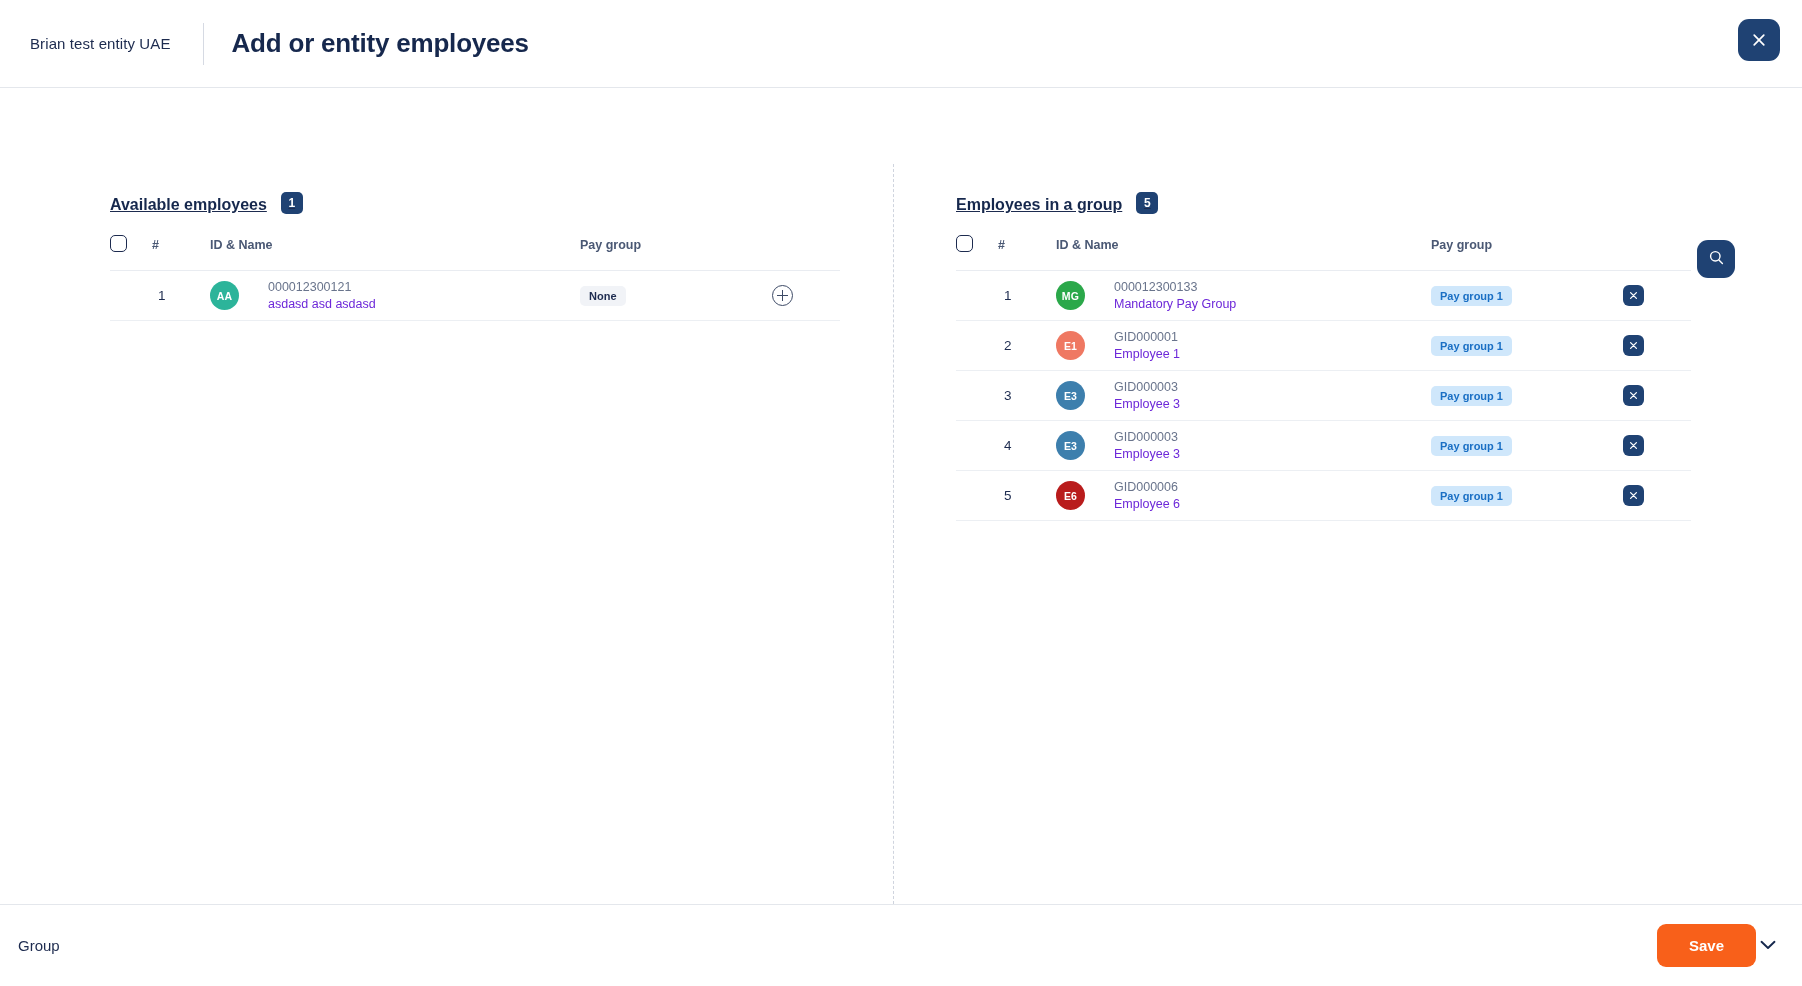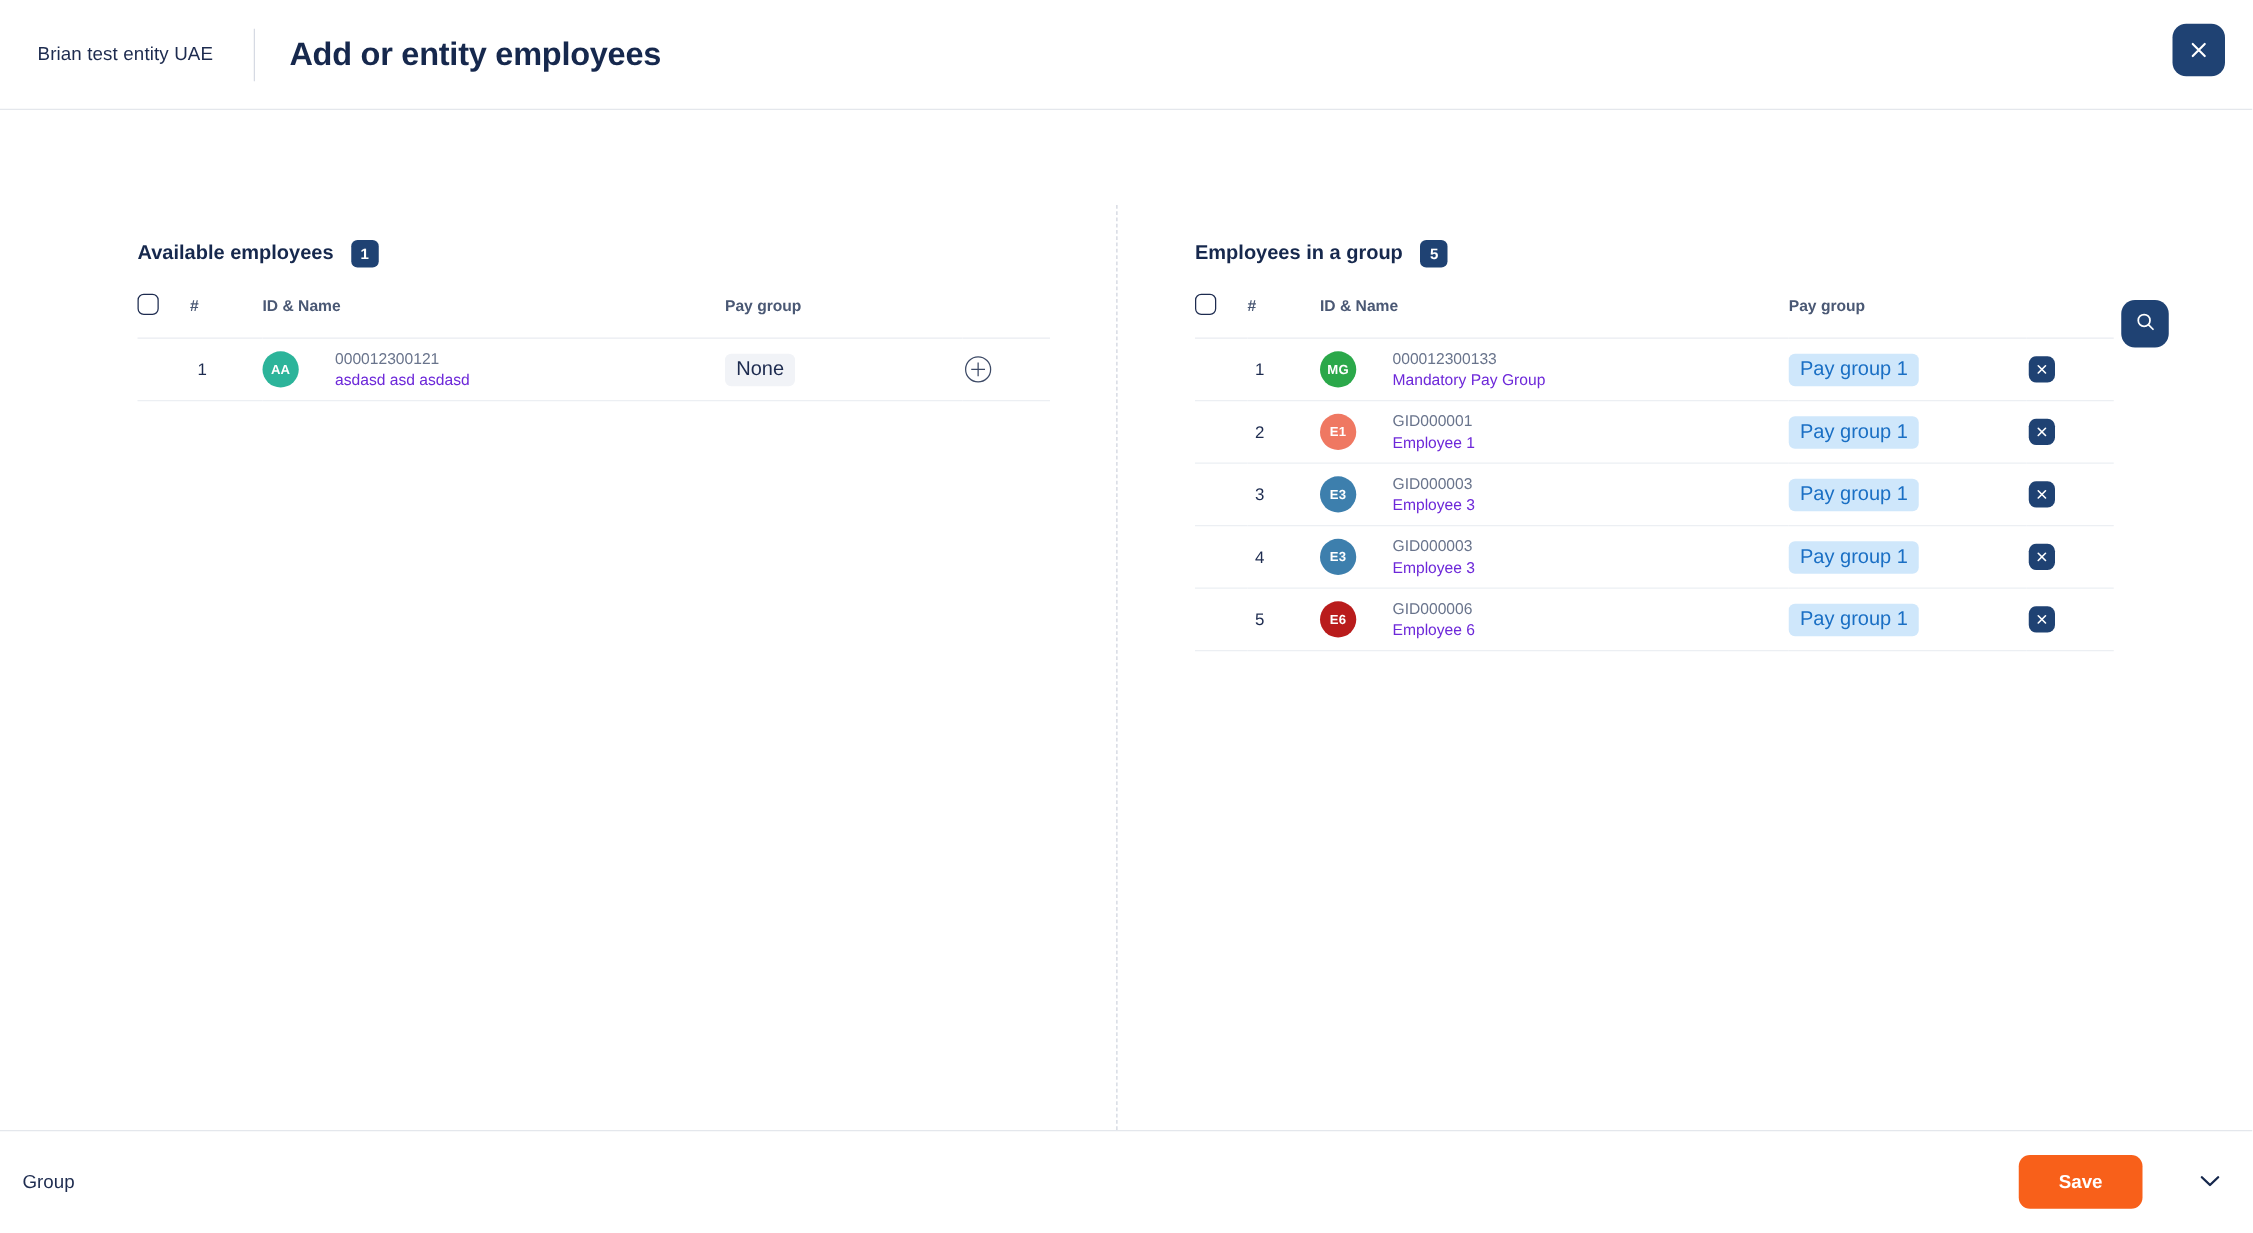--- a/index.html
+++ b/index.html
@@ -92,23 +92,24 @@
 
   .panel {
     position: absolute;
     top: 104px;
   }
   .panel-left  { left: 110px;  width: 730px; }
   .panel-right { left: 956px;  width: 735px; }
 
   .panel-head {
     display: flex;
-    align-items: center;
+    align-items: flex-end;
     gap: 14px;
     margin-bottom: 21px;
+    text-decoration: underline;
   }
   .panel-title {
     font-size: 16px;
     font-weight: bold;
     color: #16284d;
   }
   .count-badge {
     min-width: 22px;
     height: 22px;
     padding: 0 6px;
@@ -190,22 +191,22 @@
   .emp-name {
     font-size: 12.5px;
     color: #6d28d9;
     display: block;
   }
 
   .pay-badge {
     display: inline-block;
     padding: 4px 9px;
     border-radius: 5px;
-    font-size: 16px;
-    font-weight: normal;
+    font-size: 11px;
+    font-weight: bold;
   }
   .pay-badge.none {
     background: #f1f3f7;
     color: #1d2b4f;
   }
   .pay-badge.blue {
     background: #cfe7fb;
     color: #1a6fc4;
   }
 
@@ -260,21 +261,20 @@
     color: #1d2b4f;
     background: none;
     border: none;
     cursor: pointer;
     font-family: inherit;
   }
   .footer-right {
     margin-left: auto;
     display: flex;
     align-items: center;
-    gap: 42px;
   }
   .save-button {
     background: #f8601a;
     color: #ffffff;
     border: none;
     border-radius: 9px;
     font-size: 15px;
     font-weight: bold;
     padding: 13px 32px;
     cursor: pointer;

